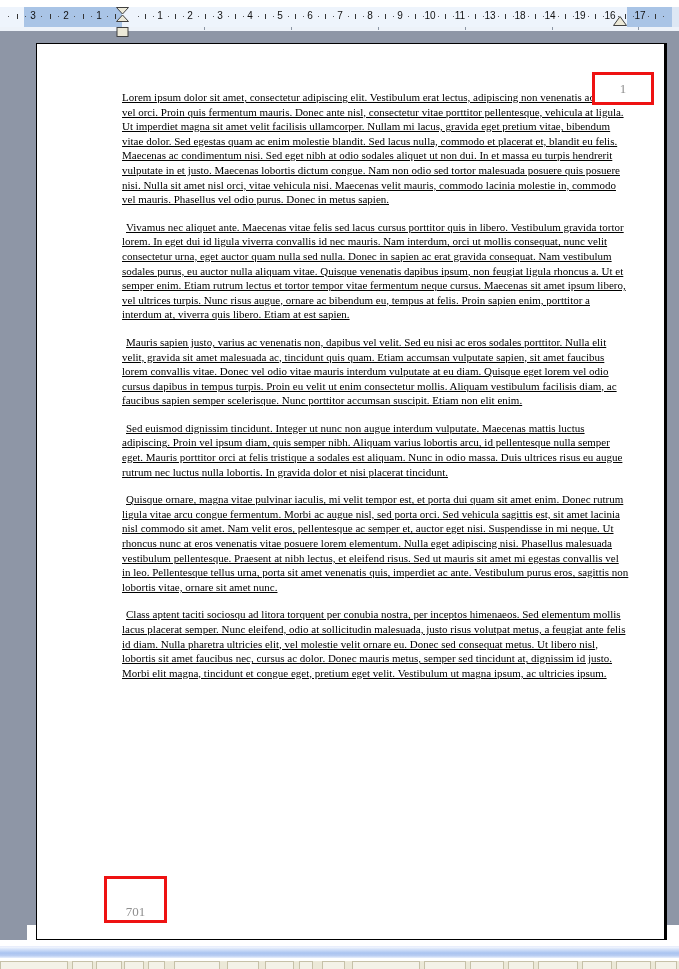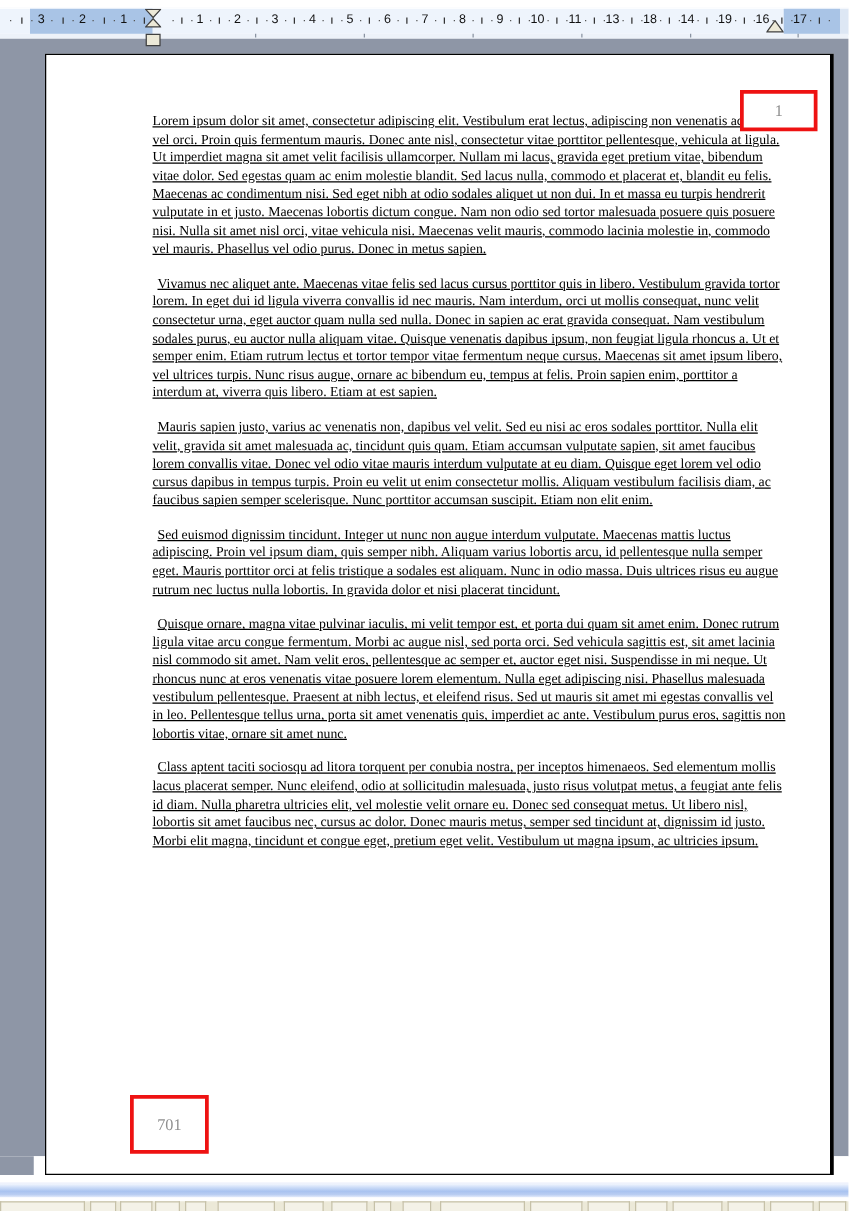--- a/index.html
+++ b/index.html
@@ -29,21 +29,21 @@
   #doc-text{position:absolute;left:85px;top:46px;width:507px;
             font-family:"Liberation Serif",serif;font-size:11px;line-height:14.6px;color:#000;text-decoration:underline;}
   #doc-text p{margin:0 0 13px 0;}
   #doc-text p + p{text-indent:4px;}
 
   
   .anno{position:absolute;border:3px solid #ee1212;background:#fff;box-sizing:border-box;
         display:flex;align-items:center;justify-content:center;z-index:6;}
   .anno span{font-family:"Liberation Serif",serif;font-size:13px;color:#8f8f8f;}
   #header-box{left:555px;top:28px;width:62px;height:33px;}
-  #footer-box{left:67px;top:832px;width:63px;height:47px;}
+  #footer-box{left:67px;top:832px;width:63px;height:47px;align-items:flex-end;}
 
   
   #hscrollbar{position:absolute;left:0;top:946px;width:679px;height:12px;
      background:linear-gradient(180deg,#f3f7fe 0%,#cfdef8 25%,#a9c3f0 55%,#b9cdf2 78%,#e8effc 100%);
      border-top:1px solid #e9eefb;box-sizing:border-box;}
   #white-line{position:absolute;left:0;top:958px;width:679px;height:3px;background:#ffffff;}
   #taskbar{position:absolute;left:0;top:961px;width:679px;height:8px;background:#ece9d8;}
   .tbtn{position:absolute;top:0;height:8px;background:#f4f2e8;
         border:1px solid #c6c1a8;border-bottom:none;box-sizing:border-box;}
 </style>

